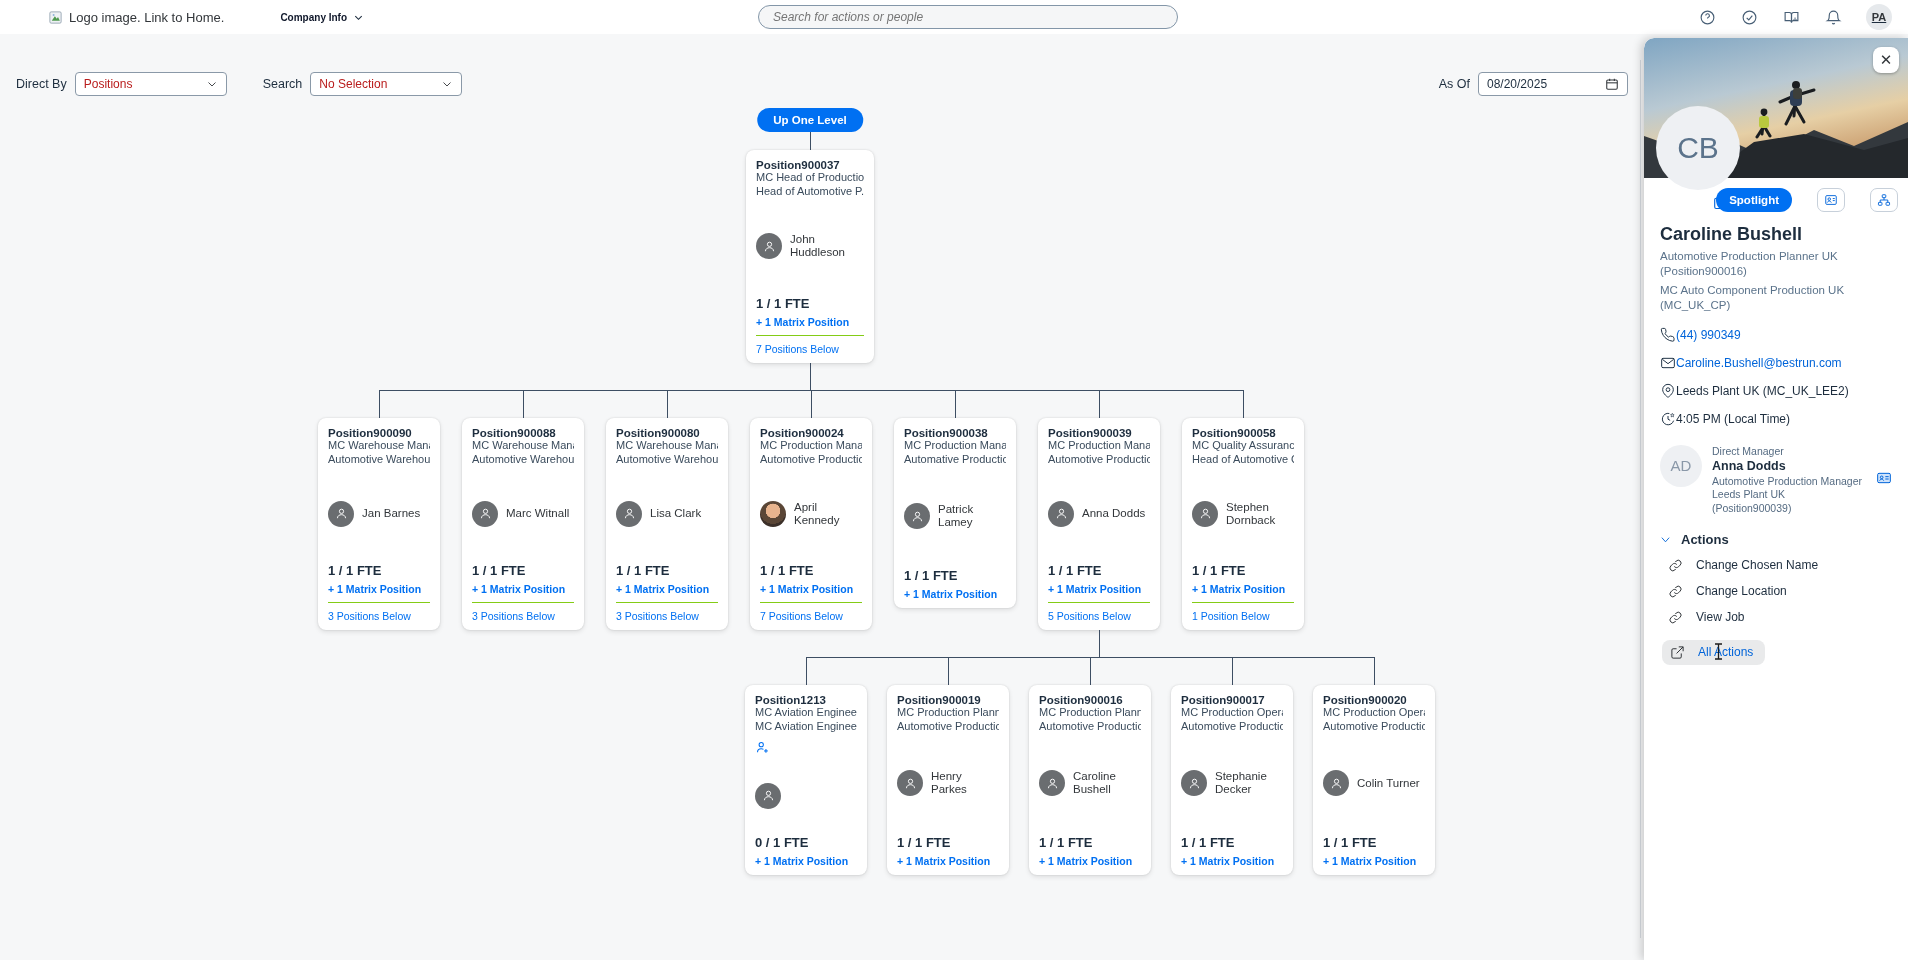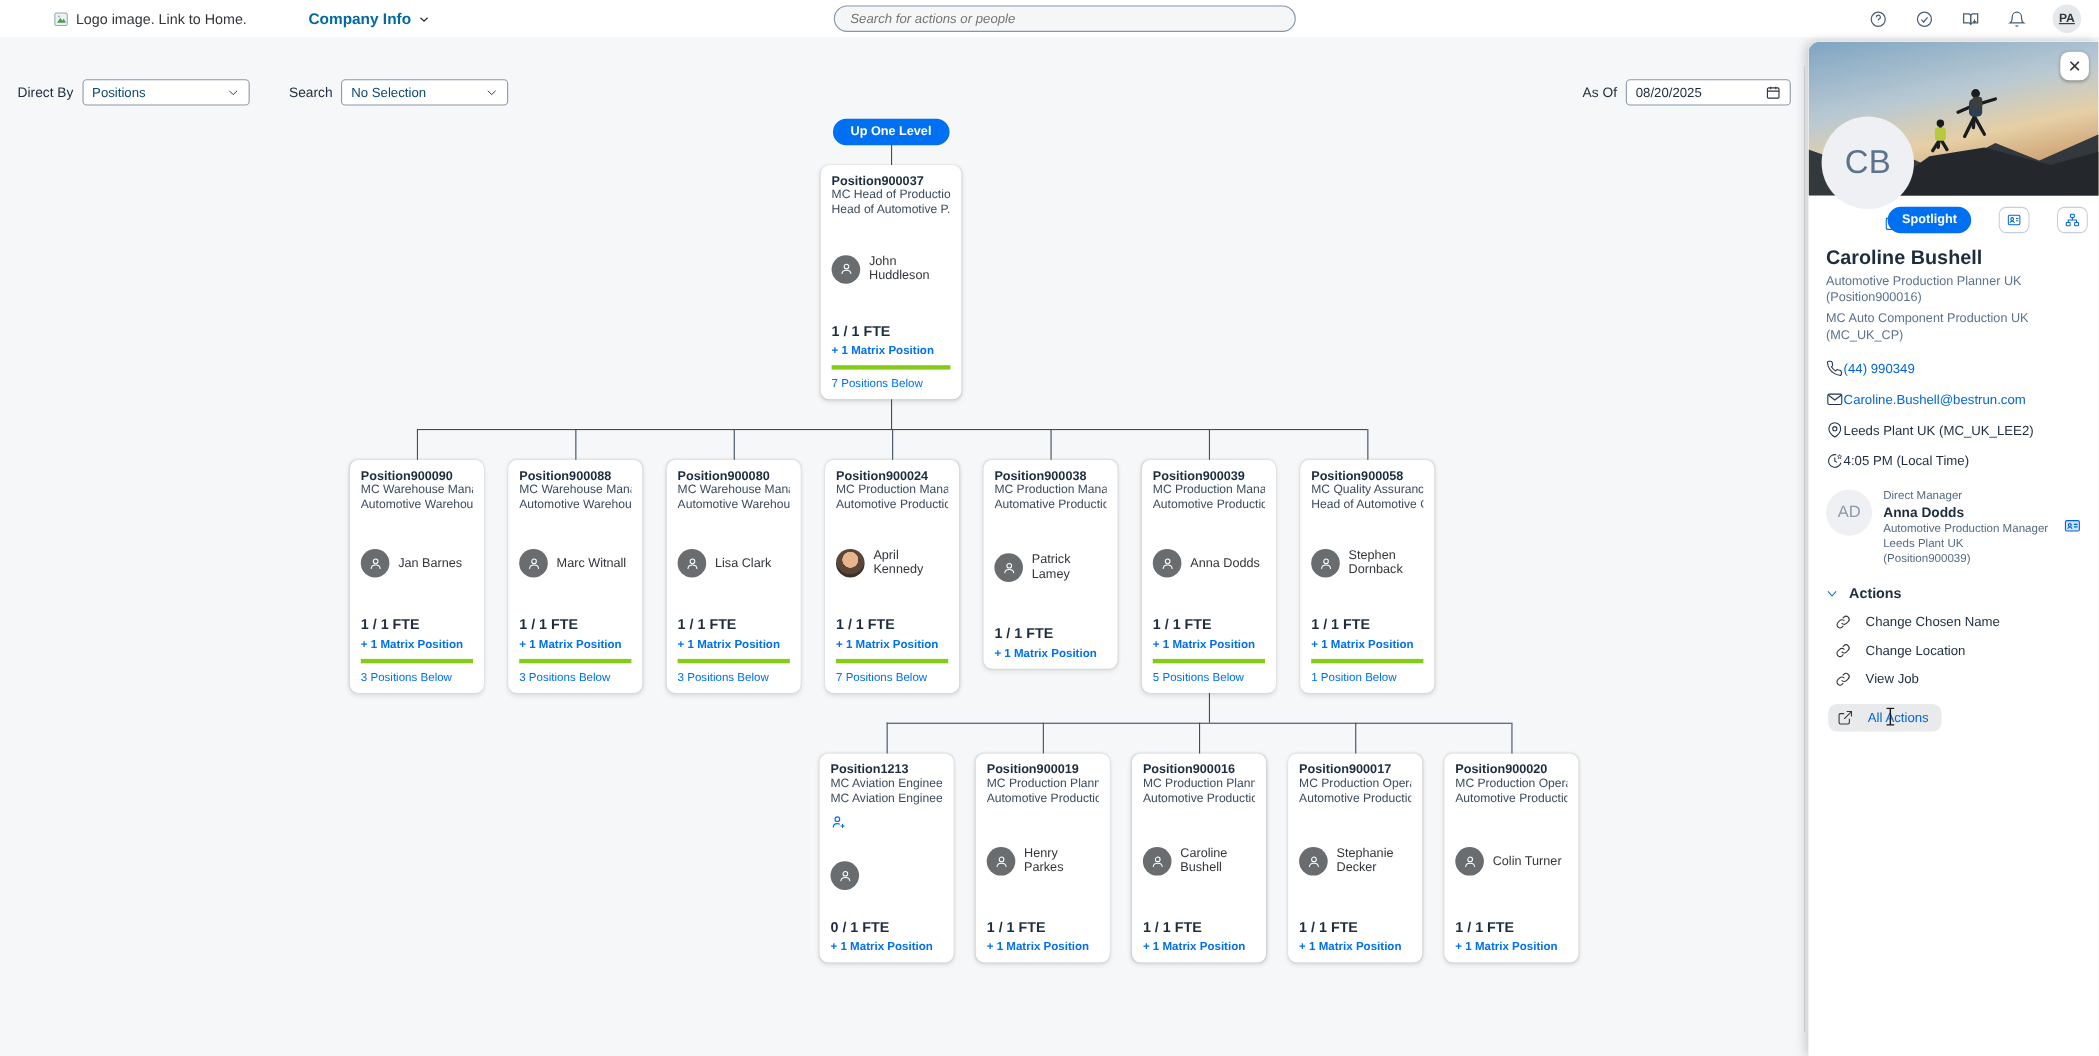--- a/index.html
+++ b/index.html
@@ -4,40 +4,40 @@
 <style>
   * { box-sizing: border-box; margin: 0; padding: 0; }
   html,body { width:1908px; height:960px; overflow:hidden; }
   body { font-family:"Liberation Sans", sans-serif; background:#f6f7f8; color:#1d2d3e; }
   .app { position:relative; width:1908px; height:960px; background:#f6f7f8; }
 
   
   .topbar { position:absolute; top:0; left:0; right:0; height:34px; background:#fff; display:flex; align-items:center; z-index:30; }
   .logo-group { display:flex; align-items:center; gap:6px; margin-left:48px; cursor:pointer; }
   .logo-group .alt-text { font-size:13px; color:#32363a; }
-  .module-title { display:flex; align-items:center; gap:6px; margin-left:56px; font-size:14px; font-weight:700; color:#0369a1; cursor:pointer;justify-content:flex-end; }
+  .module-title { display:flex; align-items:center; gap:6px; margin-left:56px; font-size:10px; font-weight:700; color:#0f172a; cursor:pointer;justify-content:flex-end; }
   .search-wrap { position:absolute; left:758px; width:420px; top:5px; }
   .search-wrap input { width:100%; height:24px; border:1px solid #8396a8; border-radius:12px; background:#f5f6f7; font-family:"Liberation Sans",sans-serif; font-style:italic; font-size:12px; color:#556b82; padding:0 14px; outline:none; }
   .topbar-icons { position:absolute; right:16px; top:0; height:34px; display:flex; align-items:center; gap:24px;text-decoration:underline; }
   .tb-icon { width:18px; height:18px; color:#475e75; cursor:pointer; display:flex; align-items:center; justify-content:center; }
   .tb-icon svg { width:17px; height:17px; stroke:#475e75; fill:none; stroke-width:1.6; }
   .avatar-pa { width:26px; height:26px; border-radius:50%; background:#e6e9ec; color:#32363a; font-size:11px; font-weight:700; display:flex; align-items:center; justify-content:center; cursor:pointer; }
 
   
   .tabsbar { position:absolute; top:34px; left:0; right:0; height:26px; background:#fff; border-bottom:1px solid #e2e6ea; display:flex; align-items:flex-end; gap:30px; padding-left:38px; z-index:20; }
   .tab { font-size:12.5px; color:#32363a; padding-bottom:7px; cursor:pointer; border-bottom:2px solid transparent; white-space:nowrap; }
   .tab.active { color:#0064d9; font-weight:700; border-bottom-color:#0064d9; }
 
   
   .main { position:absolute; top:60px; left:0; right:0; bottom:0; background:#f6f7f8; }
   .content-divider { position:absolute; top:0; bottom:22px; left:1640px; border-left:1px solid #d7dce1; }
 
   .toolbar { position:absolute; top:12px; left:16px; right:280px; display:flex; align-items:center; font-size:12.5px; color:#1d2d3e; }
   .toolbar .lbl { margin-right:8px; }
-  .select { width:152px; height:24px; background:#fff; border:1px solid #8a99a8; border-radius:4px; display:flex; align-items:center; justify-content:space-between; padding:0 8px; font-size:12px; color:#0c4a6e; cursor:pointer; margin-right:36px; }
+  .select { width:152px; height:24px; background:#fff; border:1px solid #8a99a8; border-radius:4px; display:flex; align-items:center; justify-content:space-between; padding:0 8px; font-size:12px; color:#b91c1c; cursor:pointer; margin-right:36px; }
   .select svg, .datefield svg { width:12px; height:12px; stroke:#32363a; fill:none; stroke-width:1.8; }
   .toolbar .spacer-flex { flex:1; }
   .datefield { width:150px; height:24px; background:#fff; border:1px solid #8a99a8; border-radius:4px; display:flex; align-items:center; justify-content:space-between; padding:0 8px; cursor:pointer; }
   .datefield .val { font-size:12px; color:#1d2d3e; }
   .datefield svg { width:14px; height:14px; }
 
   .up-one-level { position:absolute; left:810px; top:48px; transform:translateX(-50%); background:#0070f2; color:#fff; border:none; border-radius:14px; height:24px; padding:0 16px; font-family:"Liberation Sans",sans-serif; font-size:11.5px; font-weight:700; cursor:pointer; white-space:nowrap; z-index:5; }
 
   .line { position:absolute; background:#3d4e63; }
 
@@ -48,21 +48,21 @@
   .vacant-icon { margin-top:6px; }
   .vacant-icon svg { width:15px; height:15px; stroke:#0070f2; fill:none; stroke-width:1.7; }
   .spacer { flex-grow:1; }
   .person-row { display:flex; align-items:center; gap:8px; }
   .avatar-sm { width:26px; height:26px; min-width:26px; border-radius:50%; background:#6a6d70; display:flex; align-items:center; justify-content:center; }
   .avatar-sm svg { width:15px; height:15px; stroke:#fff; fill:none; stroke-width:1.5; }
   .avatar-sm.photo { background:radial-gradient(circle at 50% 38%, #e8b48e 0 34%, #5a4636 36% 62%, #3c3029 63% 100%); }
   .person-name { font-size:11.5px; color:#32363a; line-height:1.15; }
   .card-fte { font-size:13px; font-weight:700; color:#1d2d3e; margin-top:2px; }
   .card-matrix { font-size:10.5px; font-weight:700; color:#0070f2; margin-top:5px; cursor:pointer; }
-  .card-footer { border-top:4px solid #84cc16; margin-top:7px; padding-top:7px; font-size:10.5px; color:#0070f2; cursor:pointer; }
+  .card-footer { border-top:1px solid #84cc16; margin-top:7px; padding-top:7px; font-size:10.5px; color:#0070f2; cursor:pointer; }
 
   
   .side-panel { position:absolute; top:38px; right:0; bottom:0; width:264px; background:#fff; border-radius:10px 0 0 0; box-shadow:-3px 0 10px rgba(0,0,0,.18); z-index:40; overflow:hidden; }
   .cover { position:relative; height:140px; overflow:hidden; border-radius:10px 0 0 0; }
   .cover svg { display:block; width:100%; height:100%; }
   .close-btn { position:absolute; top:9px; right:9px; width:26px; height:26px; background:#fff; border-radius:8px; box-shadow:0 1px 3px rgba(0,0,0,.3); display:flex; align-items:center; justify-content:center; font-size:15px; color:#32363a; cursor:pointer; }
   .avatar-lg { position:absolute; top:68px; left:12px; width:84px; height:84px; border-radius:50%; background:#eef0f3; color:#5b738b; font-size:30px; display:flex; align-items:center; justify-content:center; z-index:3; }
   .photo-row { position:relative; height:46px; }
   .camera-btn { position:absolute; left:70px; top:16px; cursor:pointer; }
   .camera-btn svg { width:17px; height:17px; stroke:#0064d9; fill:none; stroke-width:1.6; }

